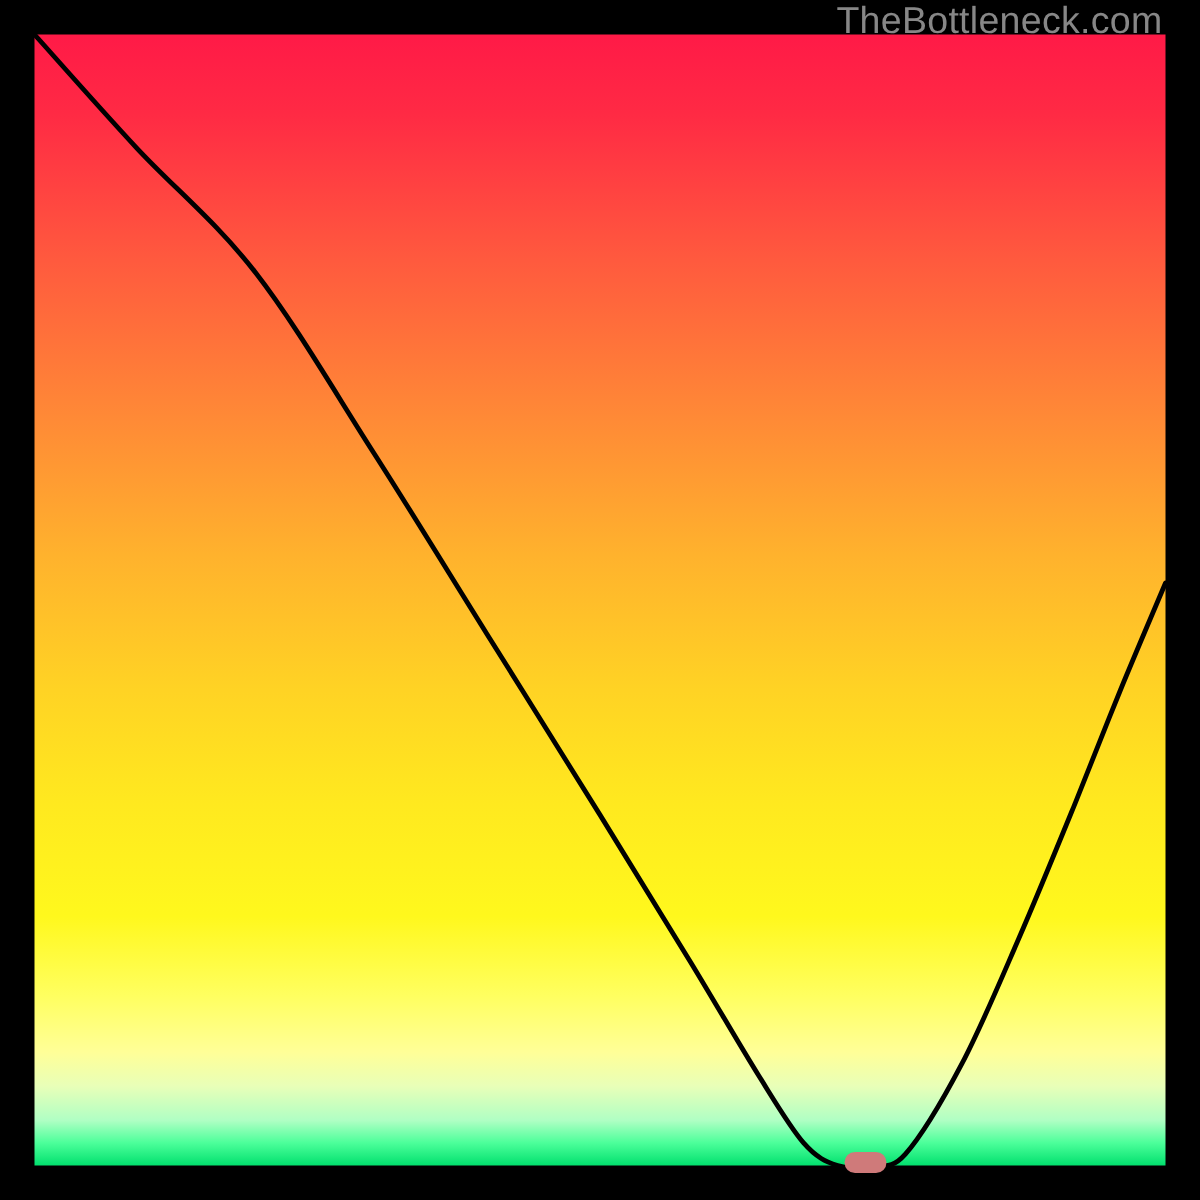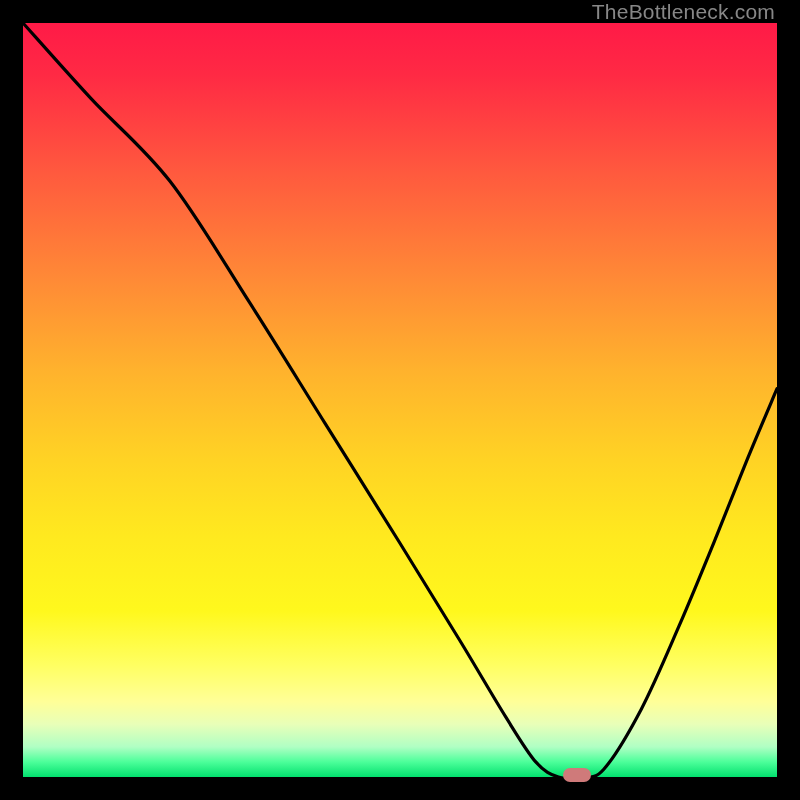--- a/index.html
+++ b/index.html
@@ -39,21 +39,21 @@
       #b0ffc4 96%,
       #4cff9a 98%,
       #02e06e 100%
     );
   }
   .watermark {
     position: absolute;
     top: 0px;
     right: 25px;
     font-family: Arial, Helvetica, sans-serif;
-    font-size: 21px;
+    font-size: 25px;
     color: #878787;
     letter-spacing: 0.2px;
     user-select: none;
   }
   svg.curve {
     position: absolute;
     left: 0;
     top: 0;
     width: 754px;
     height: 754px;

